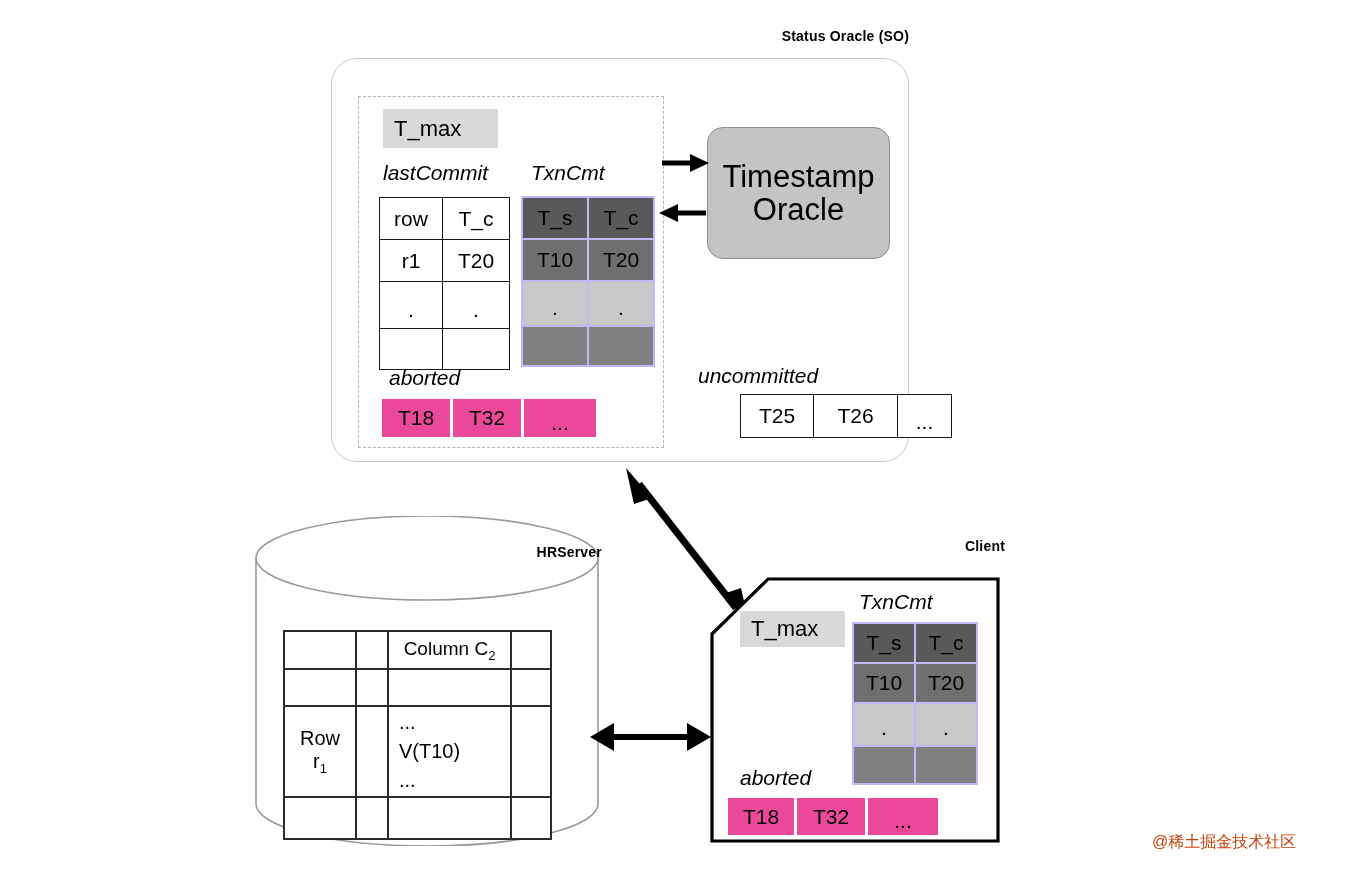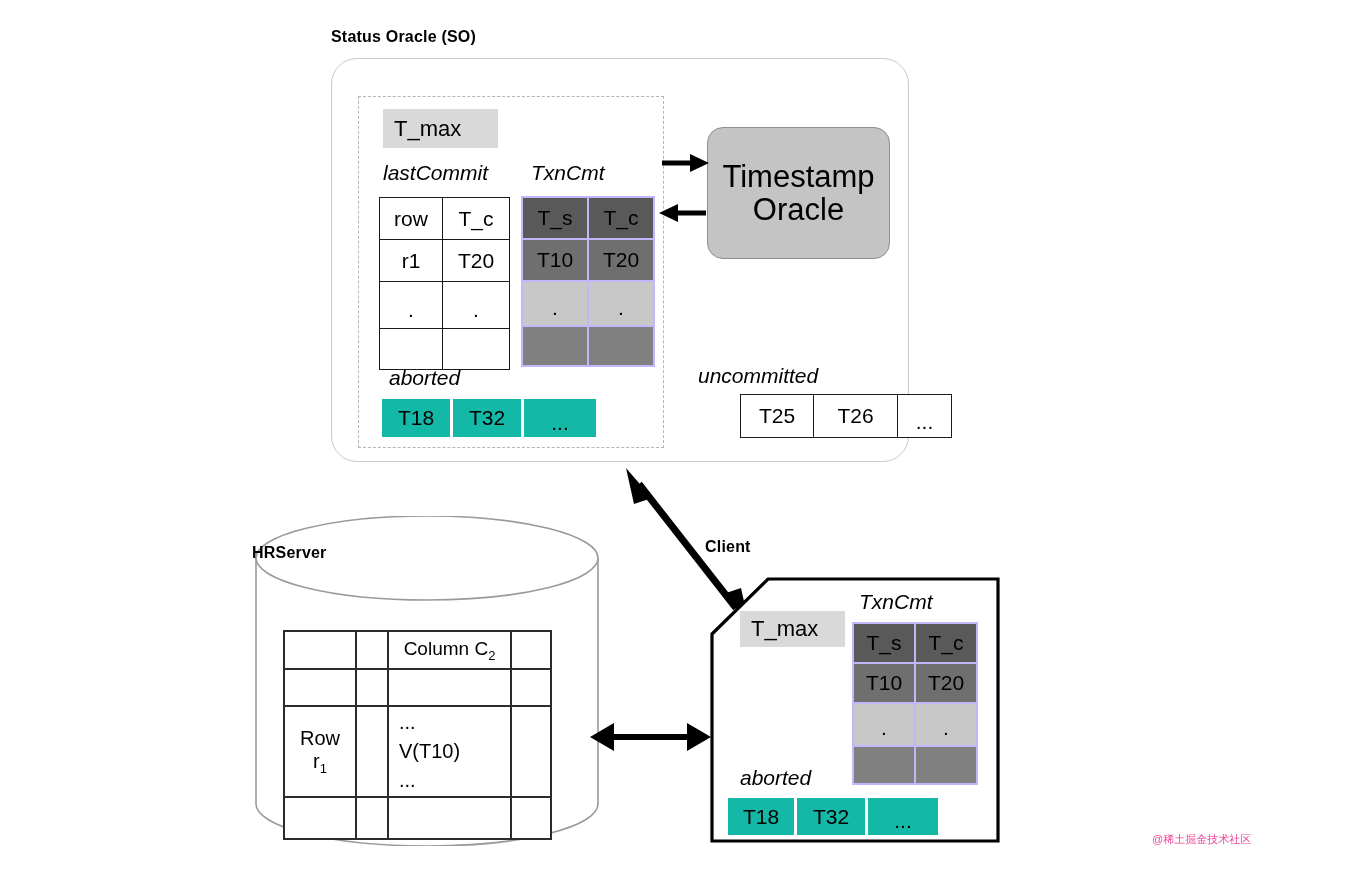--- a/index.html
+++ b/index.html
@@ -16,23 +16,23 @@
     width: 1346px;
     height: 880px;
     background: #ffffff;
     overflow: hidden;
   }
   .abs { position: absolute; }
 
   
   .title {
     font-weight: bold;
-    font-size: 16px;
+    font-size: 14px;
     letter-spacing: 0.2px;
-    text-align: left;
+    text-align: right;
     white-space: nowrap;
   }
 
   
   #so-panel {
     left: 331px; top: 58px;
     width: 578px; height: 404px;
     border: 1.5px solid #c9c9c9;
     border-radius: 26px;
     background: #ffffff;
@@ -96,21 +96,21 @@
   .sh-mid  { background: #6f6f6f; }
   .sh-lite { background: #c8c8c8; }
   .sh-dark { background: #808080; }
 
   
   table.strip {
     border-collapse: separate;
     border-spacing: 3px;
   }
   table.strip td {
-    background: #14b8a6;
+    background: #ec4899;
     font-size: 21px;
     text-align: center;
     padding: 0;
     white-space: nowrap;
   }
 
   
   #ts-oracle {
     left: 707px; top: 127px;
     width: 183px; height: 132px;
@@ -128,22 +128,22 @@
     text-align: center;
   }
 
   
   #hrserver-wrap { left: 252px; top: 516px; width: 350px; height: 330px; }
 
   
   #client-wrap { left: 705px; top: 570px; width: 300px; height: 278px; }
 
   .wm {
-    font-size: 11px;
-    color: #ec4899;
+    font-size: 16px;
+    color: #c2410c;
     white-space: nowrap;
   }
 </style>
 </head>
 <body>
 
 <div id="canvas">
 
   <div class="abs title" style="left:331px; top:28px; width:578px;">Status Oracle (SO)</div>
 

